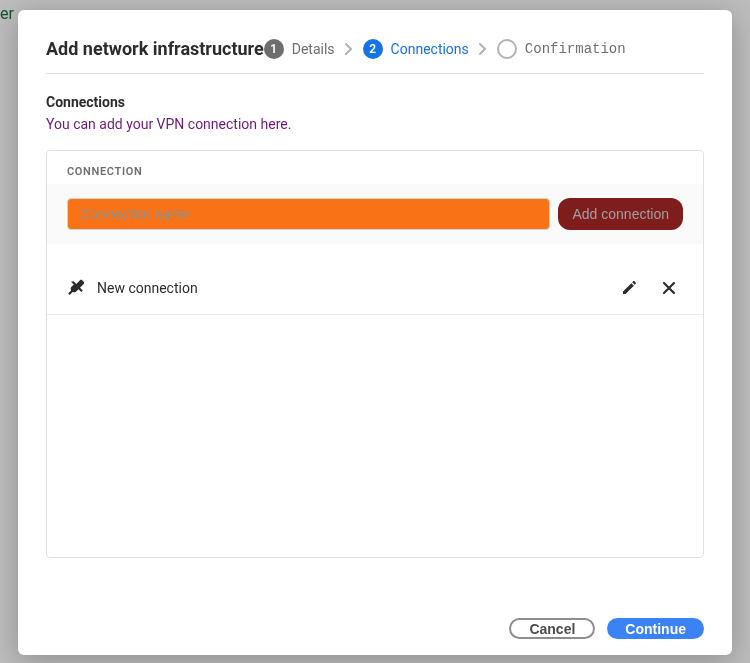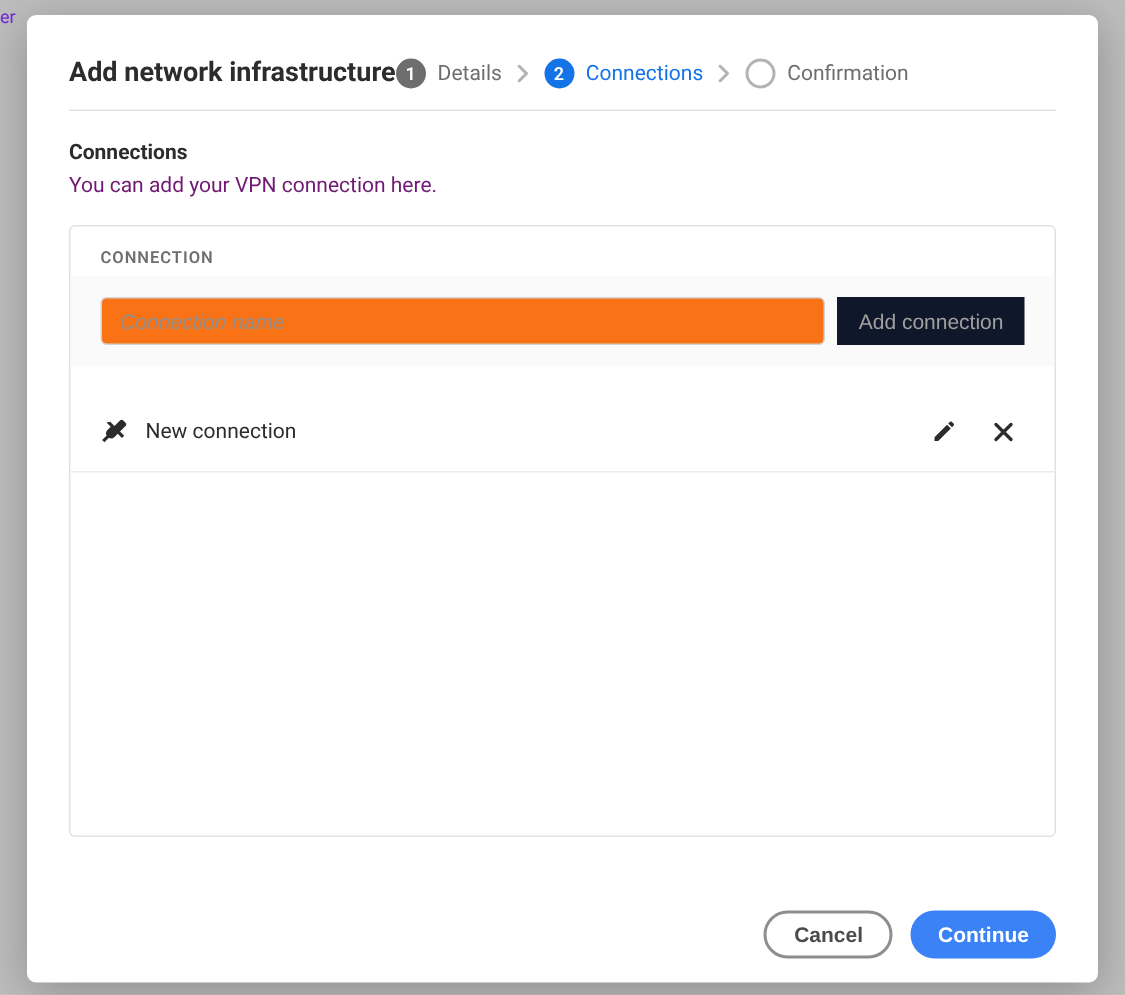--- a/index.html
+++ b/index.html
@@ -15,22 +15,22 @@
   }
   .backdrop {
     position: absolute;
     inset: 0;
     background: #bdbdbd;
   }
   .bg-text {
     position: absolute;
     top: 4px;
     left: 0px;
-    font-size: 12px;
-    color: #6d28d9;
+    font-size: 16px;
+    color: #14532d;
     letter-spacing: 0;
   }
   .dialog {
     position: absolute;
     top: 10px;
     left: 18px;
     width: 714px;
     height: 645px;
     background: #ffffff;
     border-radius: 6px;
@@ -78,21 +78,21 @@
   .step-done .step-label { color: #6e6e6e; }
   .step-active .step-circle {
     background: #1473e6;
     color: #fff;
   }
   .step-active .step-label { color: #1473e6; }
   .step-upcoming .step-circle {
     background: #fff;
     border: 2px solid #b3b3b3;
   }
-  .step-upcoming .step-label { color: #6e6e6e; }
+  .step-upcoming .step-label { color: #6e6e6e; font-family: Liberation Mono, monospace; }
   .chevron {
     color: #b3b3b3;
   }
   .divider {
     height: 1px;
     background: #e1e1e1;
     margin: 0 28px;
   }
   .section {
     padding: 20px 28px 0 28px;
@@ -142,23 +142,23 @@
     font-style: italic;
   }
   .name-input::placeholder {
     color: #8e8e8e;
     font-style: italic;
   }
   .add-btn {
     height: 32px;
     padding: 0 14px;
     border: none;
-    background: #0f172a;
+    background: #7f1d1d;
     color: #a0a0a0;
-    border-radius: 0;
+    border-radius: 12px;
     font-size: 14px;
     cursor: default;
   }
   .conn-row {
     display: flex;
     align-items: center;
     justify-content: space-between;
     padding: 12px 20px;
     border-bottom: 1px solid #eaeaea;
     margin: 18px 0px;
@@ -190,21 +190,21 @@
     gap: 12px;
   }
   .footer {
     position: absolute;
     bottom: 16px;
     right: 28px;
     display: flex;
     gap: 12px;
   }
   .btn {
-    height: 32px;
+    height: 21px;
     padding: 0 18px;
     border-radius: 16px;
     font-size: 14px;
     font-weight: 600;
     cursor: pointer;
     box-sizing: border-box;
   }
   .btn-secondary {
     background: #ffffff;
     color: #4b4b4b;

